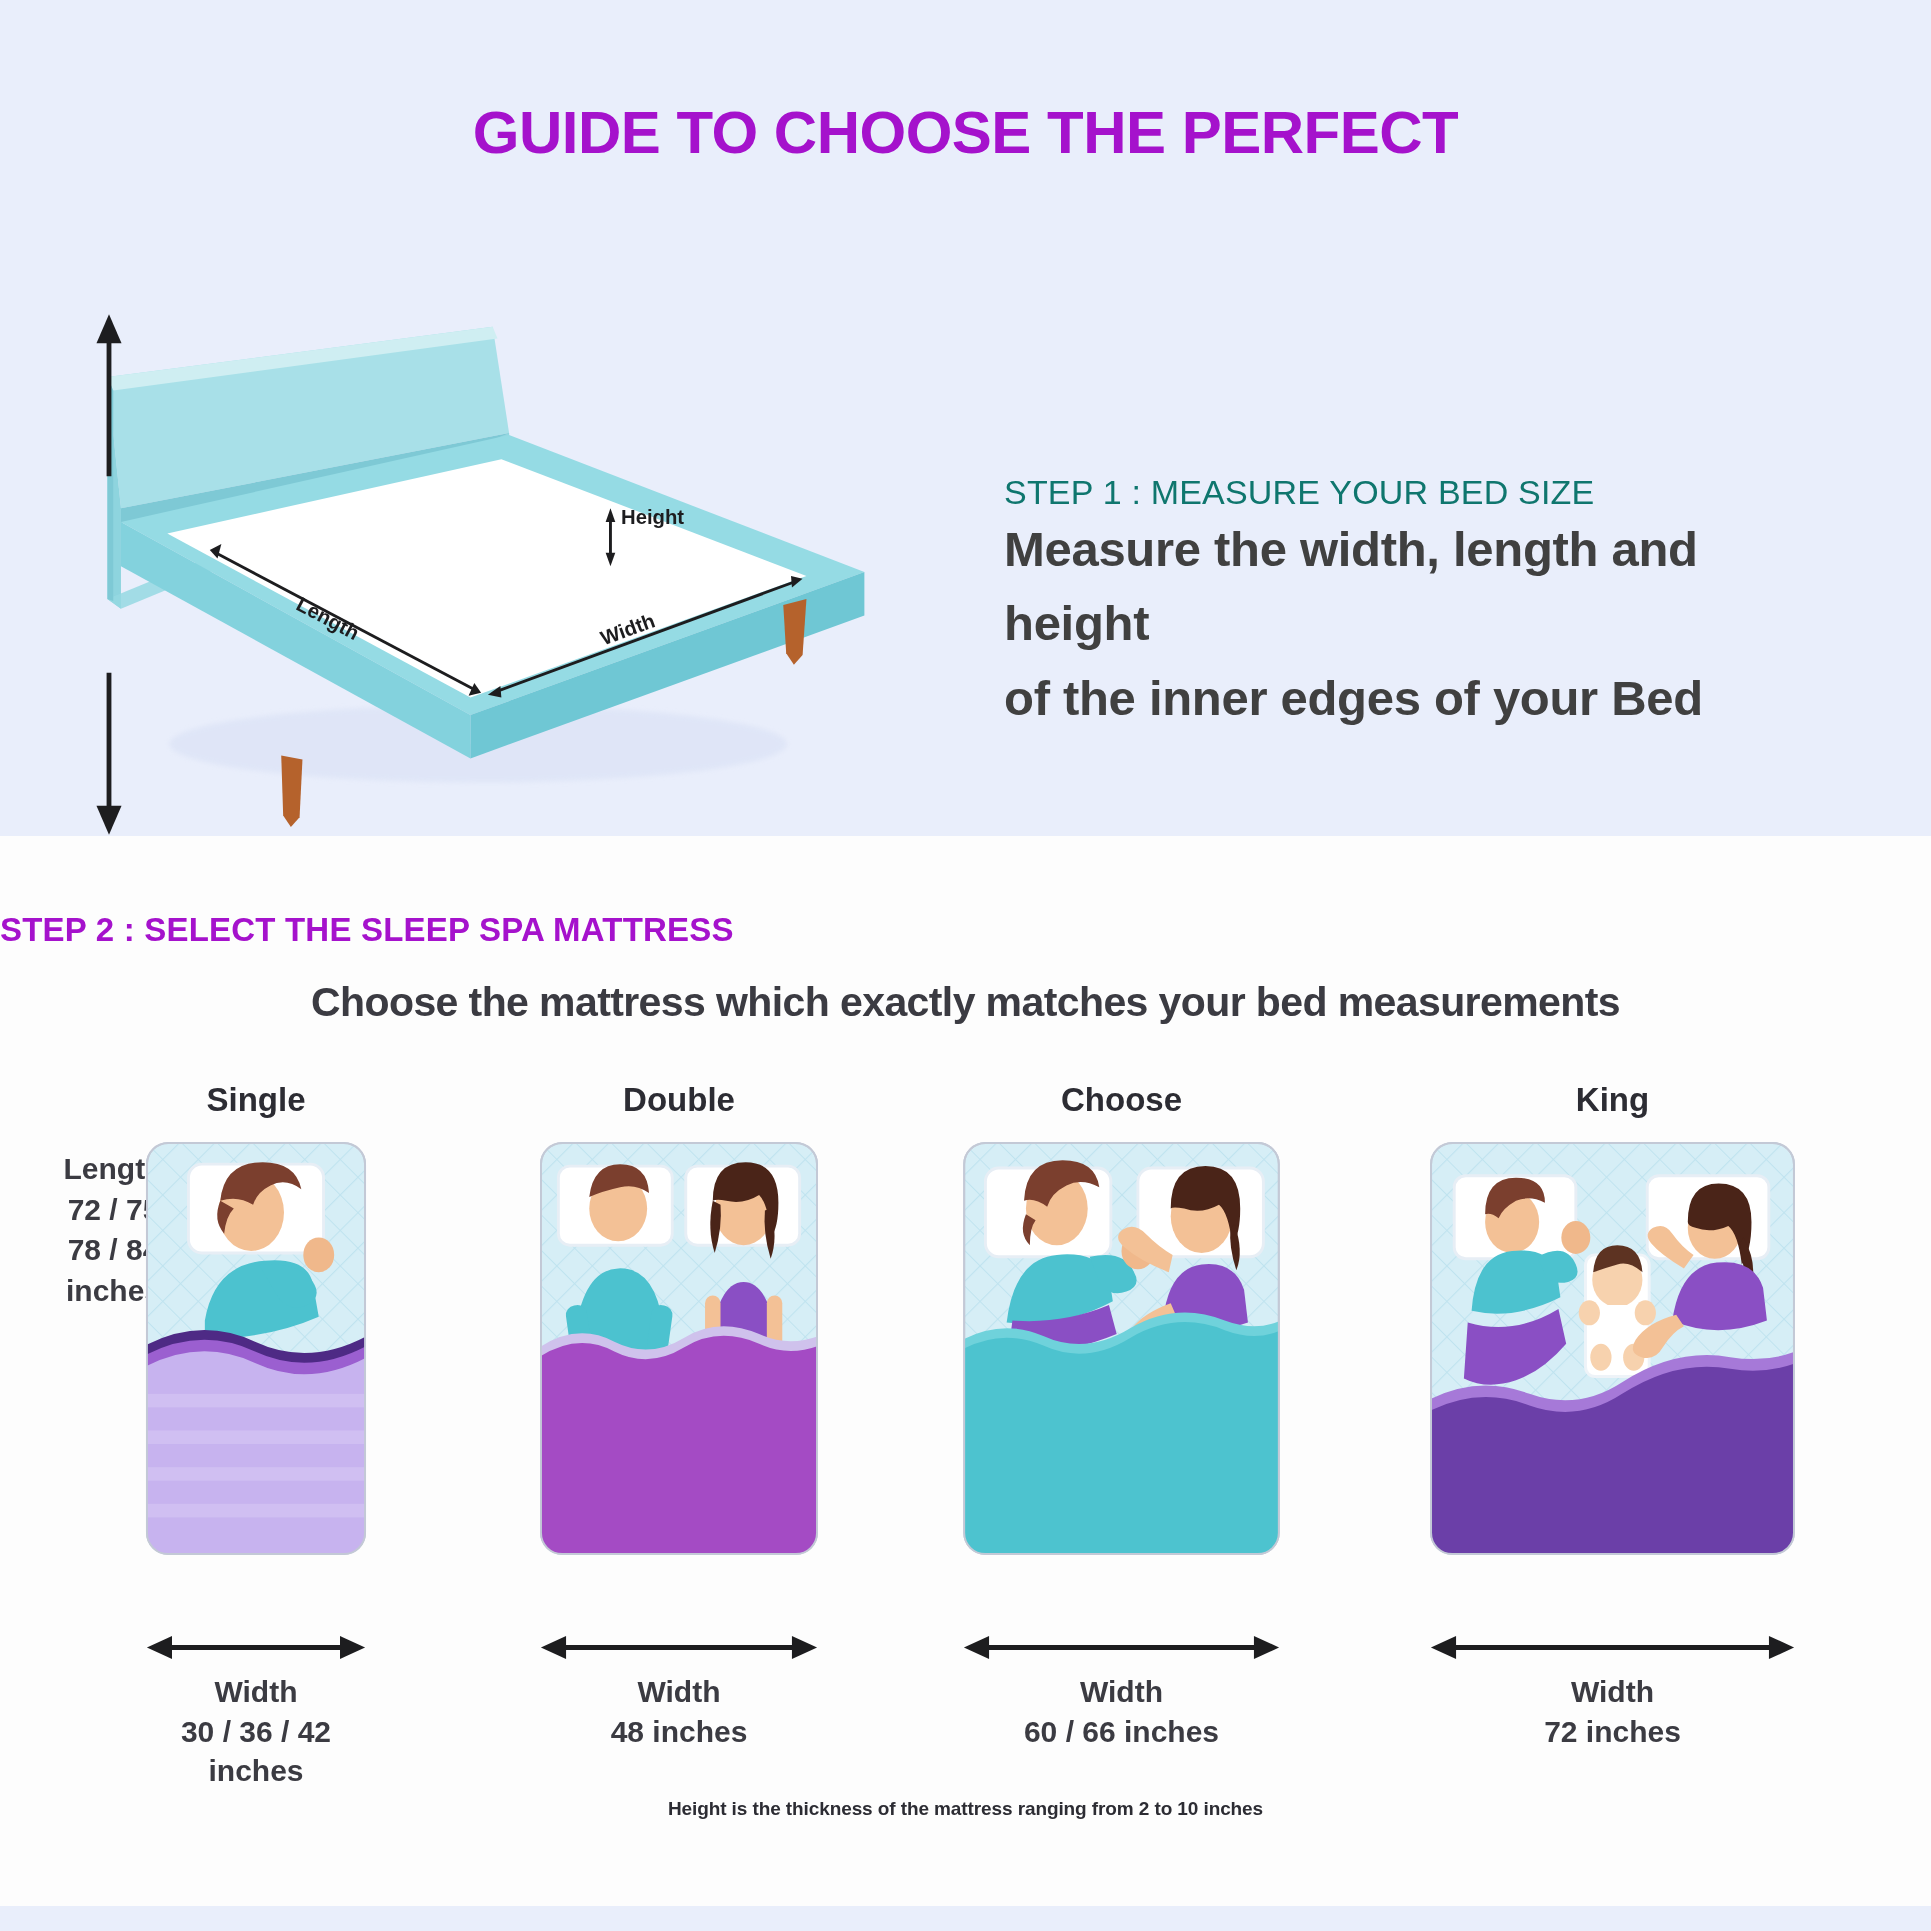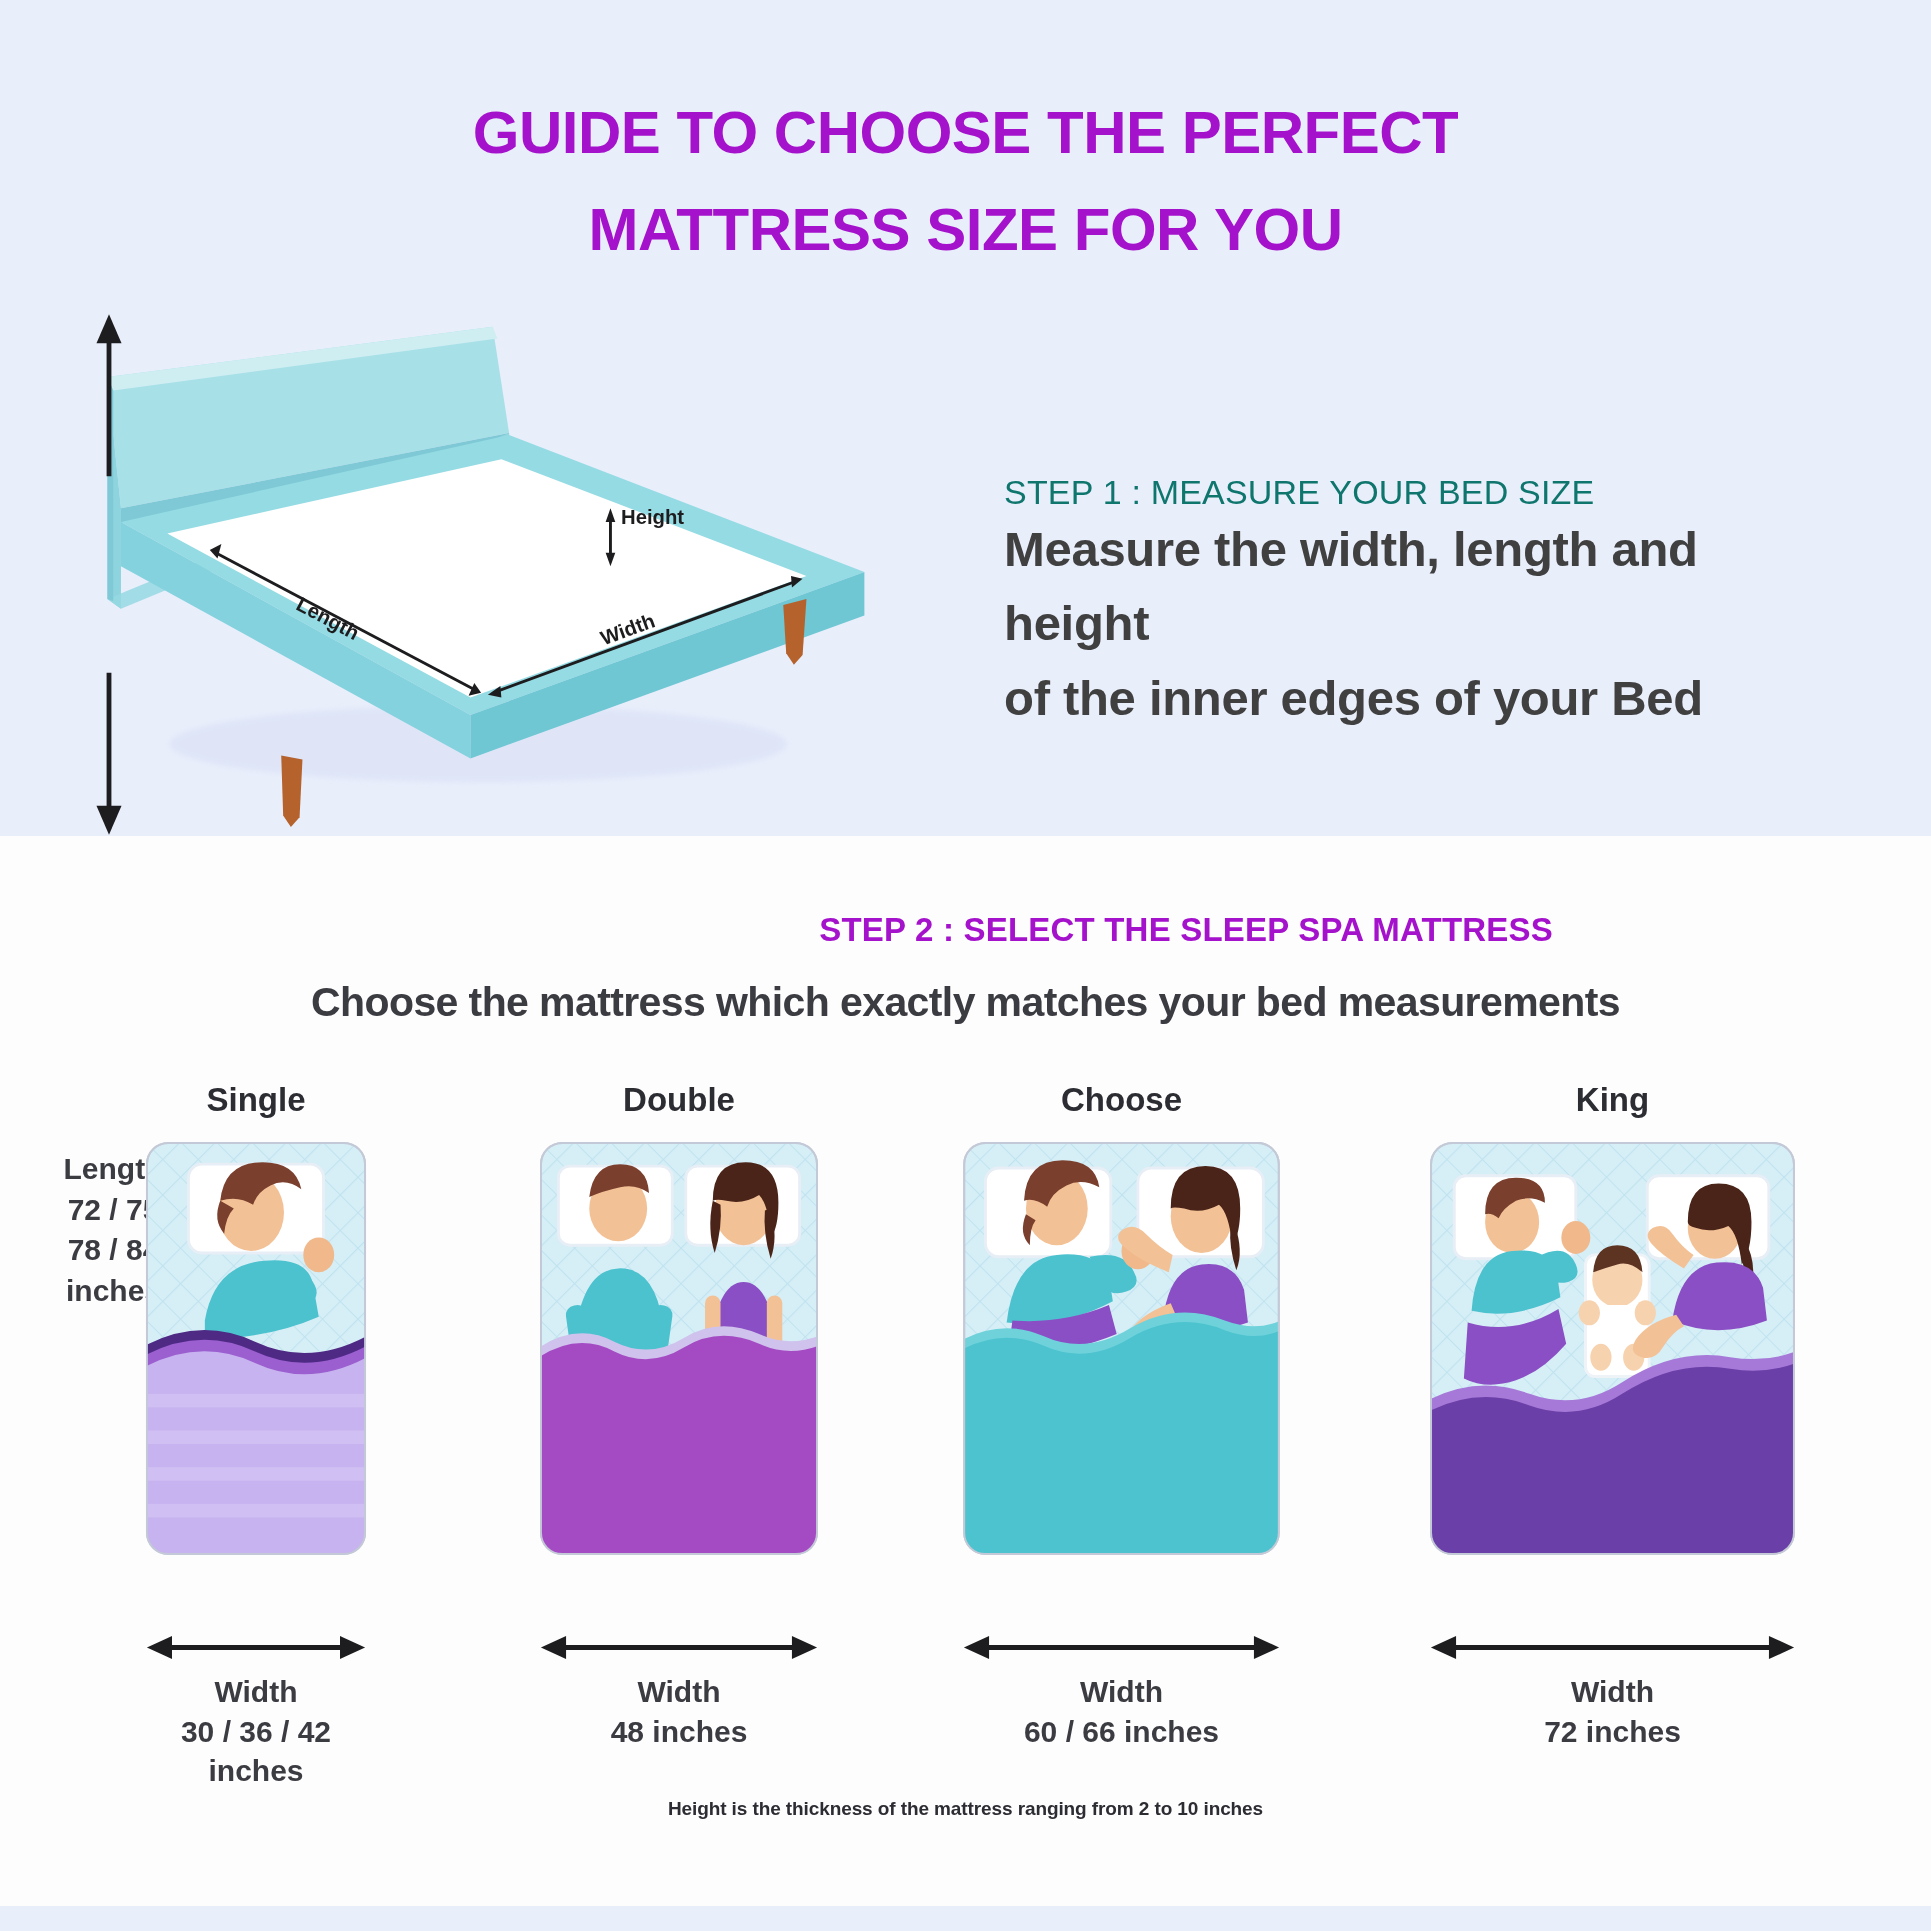--- a/index.html
+++ b/index.html
@@ -77,21 +77,21 @@
     position: absolute;
     left: 0; top: 1906px;
     width: 1931px; height: 25px;
     background: #e9eefb;
   }
 
   #step2-heading {
     position: absolute;
     left: 0; top: 75px;
     width: 1553px;
-    text-align: right;
+    text-align: left;
     color: #a512cc;
     font-weight: 800;
     font-size: 33px;
     letter-spacing: 0.2px;
   }
   #step2-sub {
     position: absolute;
     left: 0; top: 143px;
     width: 1931px;
     text-align: center;
@@ -166,21 +166,20 @@
 </style>
 </head>
 <body>
 
 <div id="page">
 
   <div id="section-top">
 
     <div id="title">
       <span class="tline">GUIDE TO CHOOSE THE PERFECT</span>
-      <span class="tline">MATTRESS SIZE FOR YOU</span>
     </div>
 
     <div id="bed-illustration">
       <svg width="811" height="483" viewBox="0 0 840 500">
         <defs>
           <filter id="soft" x="-20%" y="-20%" width="150%" height="150%">
             <feGaussianBlur stdDeviation="3"></feGaussianBlur>
           </filter>
         </defs>
 

